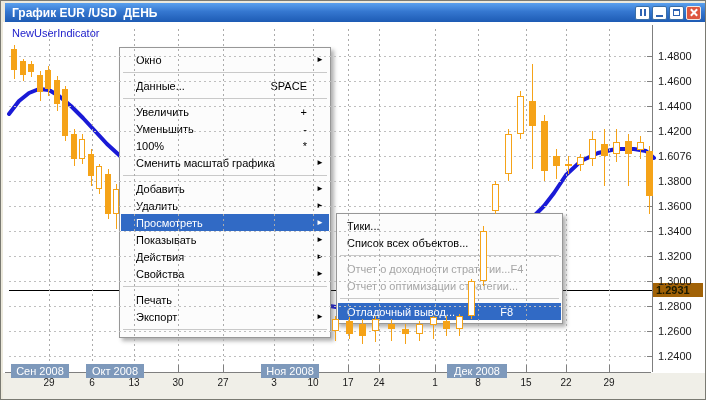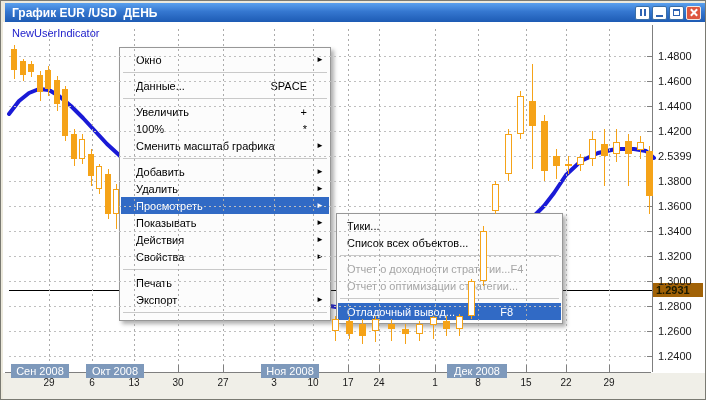--- a/index.html
+++ b/index.html
@@ -102,20 +102,24 @@
           <div class="mi">
             <span class="lbl">Данные...</span>
             <span class="sc">SPACE</span>
           </div>
           <div class="msep"></div>
           <div class="mi">
             <span class="lbl">Увеличить</span>
             <span class="sc">+</span>
           </div>
           <div class="mi">
+            <span class="lbl">Уменьшить</span>
+            <span class="sc">-</span>
+          </div>
+          <div class="mi">
             <span class="lbl">100%</span>
             <span class="sc">*</span>
           </div>
           <div class="mi">
             <span class="lbl">Сменить масштаб графика</span>
             <span class="arr">►</span>
           </div>
           <div class="msep"></div>
           <div class="mi">
             <span class="lbl">Добавить</span>
@@ -179,21 +183,21 @@
         <div class="ptick" style="top: 80px;"></div>
         <div class="plabel" style="top: 74px;">1.4600</div>
         <div class="hgrid" style="top: 105px;"></div>
         <div class="ptick" style="top: 105px;"></div>
         <div class="plabel" style="top: 99px;">1.4400</div>
         <div class="hgrid" style="top: 130px;"></div>
         <div class="ptick" style="top: 130px;"></div>
         <div class="plabel" style="top: 124px;">1.4200</div>
         <div class="hgrid" style="top: 155px;"></div>
         <div class="ptick" style="top: 155px;"></div>
-        <div class="plabel" style="top: 149px;">2.5399</div>
+        <div class="plabel" style="top: 149px;">1.6076</div>
         <div class="hgrid" style="top: 180px;"></div>
         <div class="ptick" style="top: 180px;"></div>
         <div class="plabel" style="top: 174px;">1.3800</div>
         <div class="hgrid" style="top: 205px;"></div>
         <div class="ptick" style="top: 205px;"></div>
         <div class="plabel" style="top: 199px;">1.3600</div>
         <div class="hgrid" style="top: 230px;"></div>
         <div class="ptick" style="top: 230px;"></div>
         <div class="plabel" style="top: 224px;">1.3400</div>
         <div class="hgrid" style="top: 255px;"></div>

